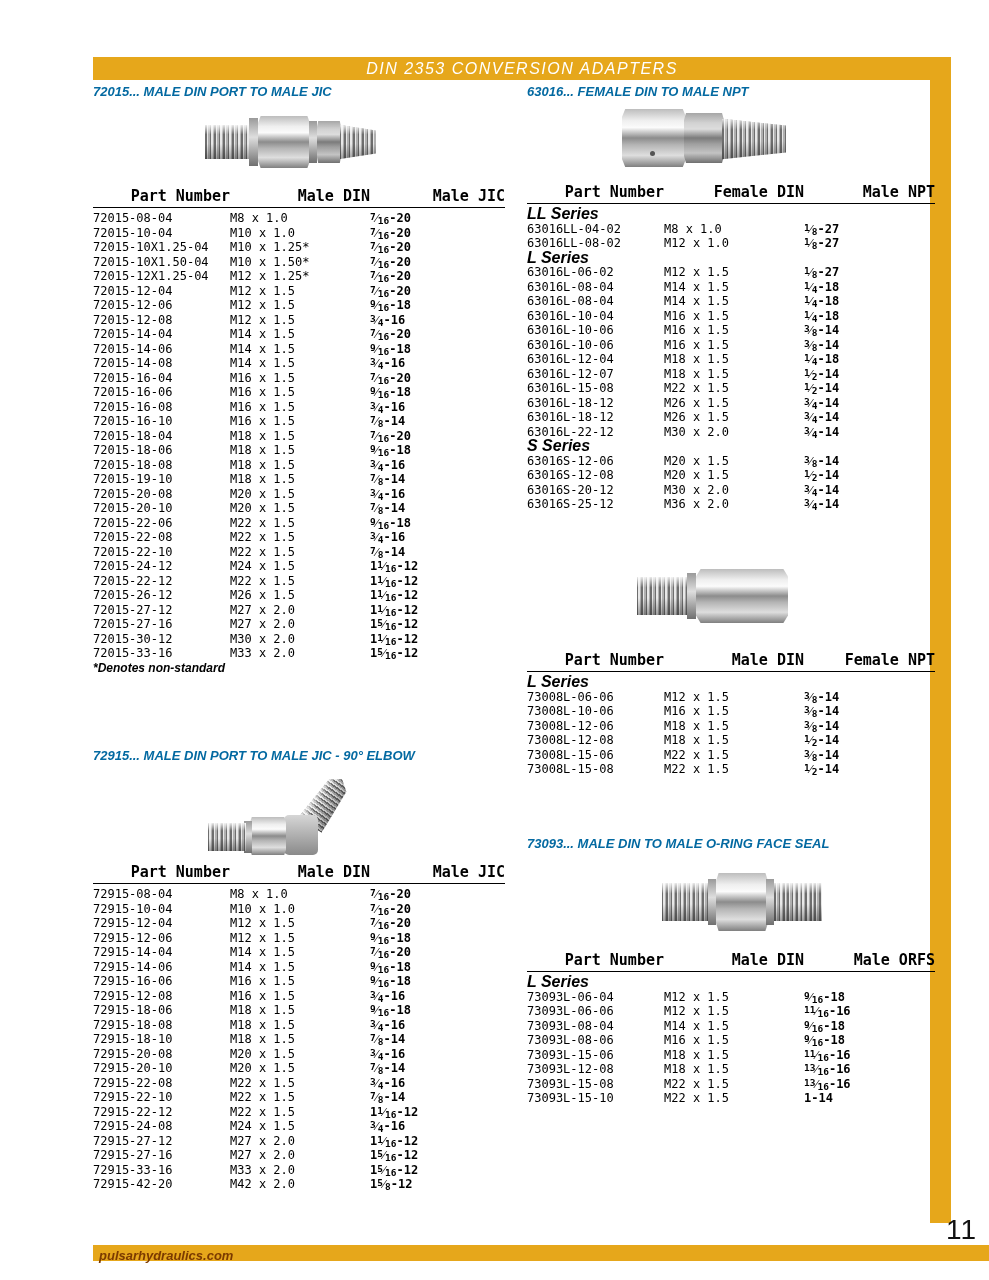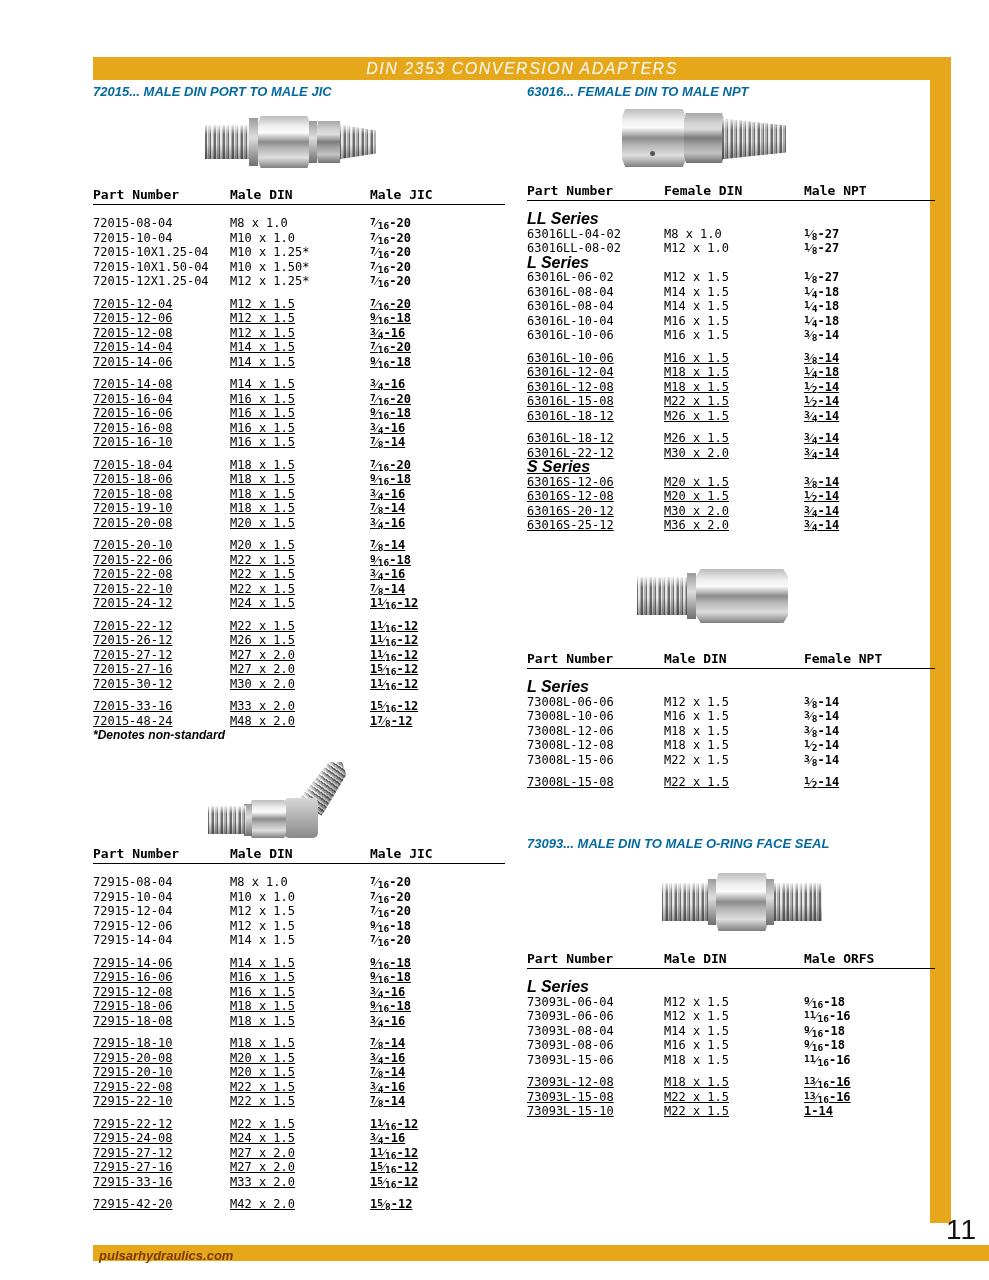--- a/index.html
+++ b/index.html
@@ -32,31 +32,31 @@
   .hexv{background:linear-gradient(180deg,#bdbdbd 0%,#efefef 20%,#fbfbfb 32%,#8c8c8c 50%,#b5b5b5 62%,#dedede 80%,#7f7f7f 100%);
       clip-path:polygon(5% 0,95% 0,100% 14%,100% 86%,95% 100%,5% 100%,0 86%,0 14%);}
   .hexv.dark{filter:brightness(.88);}
   .ring{background:linear-gradient(180deg,#9a9a9a,#dedede 40%,#6f6f6f);}
   .bodyblk{background:linear-gradient(180deg,#d6d6d6,#8a8a8a);border-radius:5px;}
   .cone{clip-path:polygon(0 0,100% 16%,100% 84%,0 100%);}
   .npt{clip-path:polygon(0 2%,100% 18%,100% 82%,0 98%);}
   .tip{clip-path:polygon(12% 14%,50% 0,88% 14%,100% 100%,0 100%);}
   .dot{width:5px;height:5px;border-radius:50%;background:#555;}
   
-  .thead{display:flex;font-weight:bold;font-size:13px;border-bottom:1.5px solid #000;
-      padding-bottom:2px;margin-bottom:11px;}
+  .thead{display:flex;font-weight:bold;font-size:15px;border-bottom:1.5px solid #000;
+      padding-bottom:2px;margin-bottom:3px;text-align:right;}
   .c{display:block;}
   .c1{width:137px;}
   .c2{width:140px;}
   .c3{flex:1;font-weight:bold;}
   .c3h{flex:1;}
   .trow{display:flex;height:14.5px;line-height:14.5px;font-size:12px;}
   .subhead{height:14.5px;line-height:14.5px;font-family:"Liberation Sans",sans-serif;
       font-weight:bold;font-style:italic;font-size:16px;}
-  .tgroup.gap{margin-top:8px;text-decoration:underline;}
+  .tgroup.gap{margin-top:0;}
   .c3 sup{font-size:9.5px;position:relative;top:-2px;vertical-align:baseline;}
   .c3 sub{font-size:9.5px;position:relative;top:2px;vertical-align:baseline;}
   .note{font-family:"Liberation Sans",sans-serif;font-weight:bold;
       font-style:italic;font-size:12px;}
 </style>
 </head>
 <body>
 
 <div class="page">
 
@@ -242,31 +242,27 @@
             <div class="c c2">M30 x 2.0</div>
             <div class="c c3">1<sup>1</sup>⁄<sub>16</sub>-12</div>
           </div>
         </div>
         <div class="tgroup gap">
           <div class="trow">
             <div class="c c1">72015-33-16</div>
             <div class="c c2">M33 x 2.0</div>
             <div class="c c3">1<sup>5</sup>⁄<sub>16</sub>-12</div>
           </div>
-          <div class="trow">
-            <div class="c c1">72015-48-24</div>
-            <div class="c c2">M48 x 2.0</div>
-            <div class="c c3">1<sup>7</sup>⁄<sub>8</sub>-12</div>
-          </div>
         </div>
       </div>
     <div class="note">*Denotes non-standard</div>
   </section>
 
   <section class="sec" style="left:93px;top:748px;width:412px">
+    <h2 class="stitle">72915... MALE DIN PORT TO MALE JIC - 90° ELBOW</h2>
     <div class="photo" style="width:150px;height:92px;margin:0 0 6px 115px">
       <div class="thrv tip" style="left:88px;top:4px;width:28px;height:56px;transform:rotate(35deg);transform-origin:50% 100%"></div>
       <div class="bodyblk" style="left:76px;top:50px;width:34px;height:40px"></div>
       <div class="hexv" style="left:42px;top:52px;width:36px;height:38px"></div>
       <div class="ring" style="left:36px;top:56px;width:8px;height:32px"></div>
       <div class="thr" style="left:0;top:58px;width:38px;height:28px"></div>
     </div>
     <div class="thead">
       <span class="c c1">Part Number</span>
       <span class="c c2">Male DIN</span>
@@ -449,21 +445,21 @@
             <div class="c c1">63016L-10-06</div>
             <div class="c c2">M16 x 1.5</div>
             <div class="c c3"><sup>3</sup>⁄<sub>8</sub>-14</div>
           </div>
           <div class="trow">
             <div class="c c1">63016L-12-04</div>
             <div class="c c2">M18 x 1.5</div>
             <div class="c c3"><sup>1</sup>⁄<sub>4</sub>-18</div>
           </div>
           <div class="trow">
-            <div class="c c1">63016L-12-08</div>
+            <div class="c c1">63016L-12-07</div>
             <div class="c c2">M18 x 1.5</div>
             <div class="c c3"><sup>1</sup>⁄<sub>2</sub>-14</div>
           </div>
           <div class="trow">
             <div class="c c1">63016L-15-08</div>
             <div class="c c2">M22 x 1.5</div>
             <div class="c c3"><sup>1</sup>⁄<sub>2</sub>-14</div>
           </div>
           <div class="trow">
             <div class="c c1">63016L-18-12</div>

